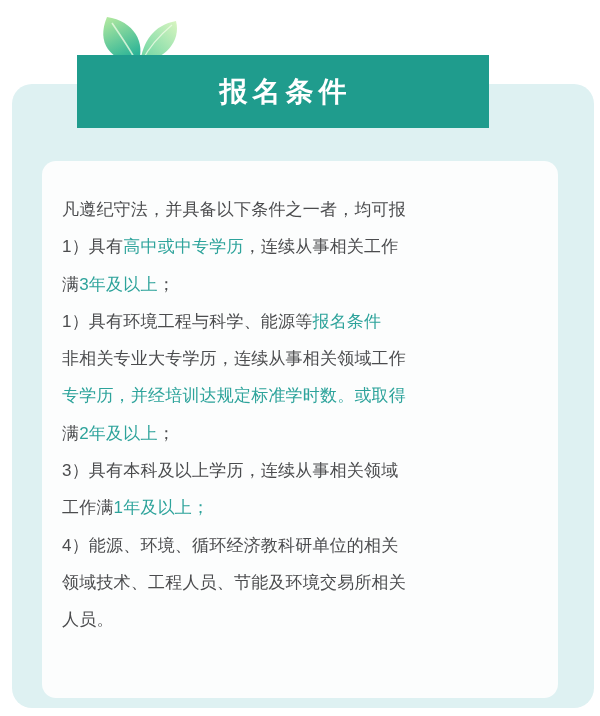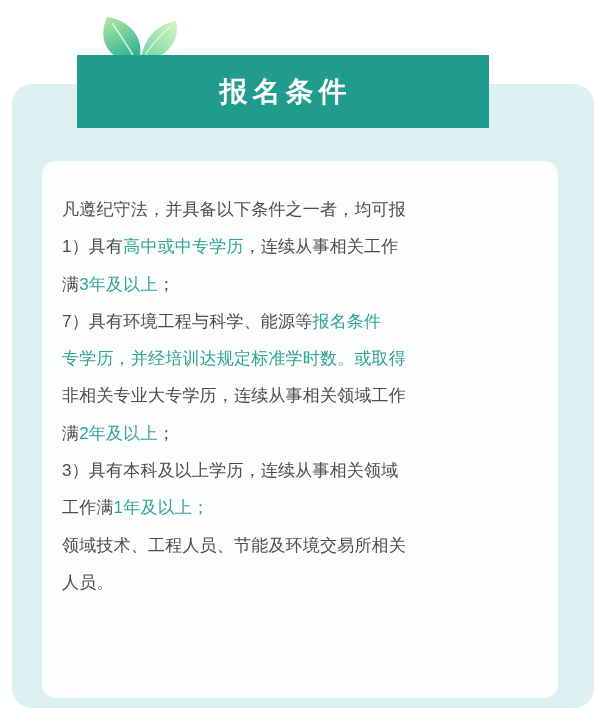--- a/index.html
+++ b/index.html
@@ -76,22 +76,23 @@
 
 <div class="banner">
   <span class="banner-title">报名条件</span>
 </div>
 
 <div class="card">
   <div class="card-lines">
       <div class="line"><span>凡遵纪守法，并具备以下条件之一者，均可报</span></div>
       <div class="line"><span>1）具有</span><span class="hl">高中或中专学历</span><span>，连续从事相关工作</span></div>
       <div class="line"><span>满</span><span class="hl">3年及以上</span><span>；</span></div>
-      <div class="line"><span>7）具有环境工程与科学、能源等</span><span class="hl">报名条件</span></div>
+      <div class="line"><span>1）具有环境工程与科学、能源等</span><span class="hl">报名条件</span></div>
+      <div class="line"><span>非相关专业大专学历，连续从事相关领域工作</span></div>
       <div class="line"><span class="hl">专学历，并经培训达规定标准学时数。或取得</span></div>
-      <div class="line"><span>非相关专业大专学历，连续从事相关领域工作</span></div>
       <div class="line"><span>满</span><span class="hl">2年及以上</span><span>；</span></div>
       <div class="line"><span>3）具有本科及以上学历，连续从事相关领域</span></div>
       <div class="line"><span>工作满</span><span class="hl">1年及以上</span><span class="hl">；</span></div>
+      <div class="line"><span>4）能源、环境、循环经济教科研单位的相关</span></div>
       <div class="line"><span>领域技术、工程人员、节能及环境交易所相关</span></div>
       <div class="line"><span>人员。</span></div>
     </div>
 </div>
 
 </body></html>

